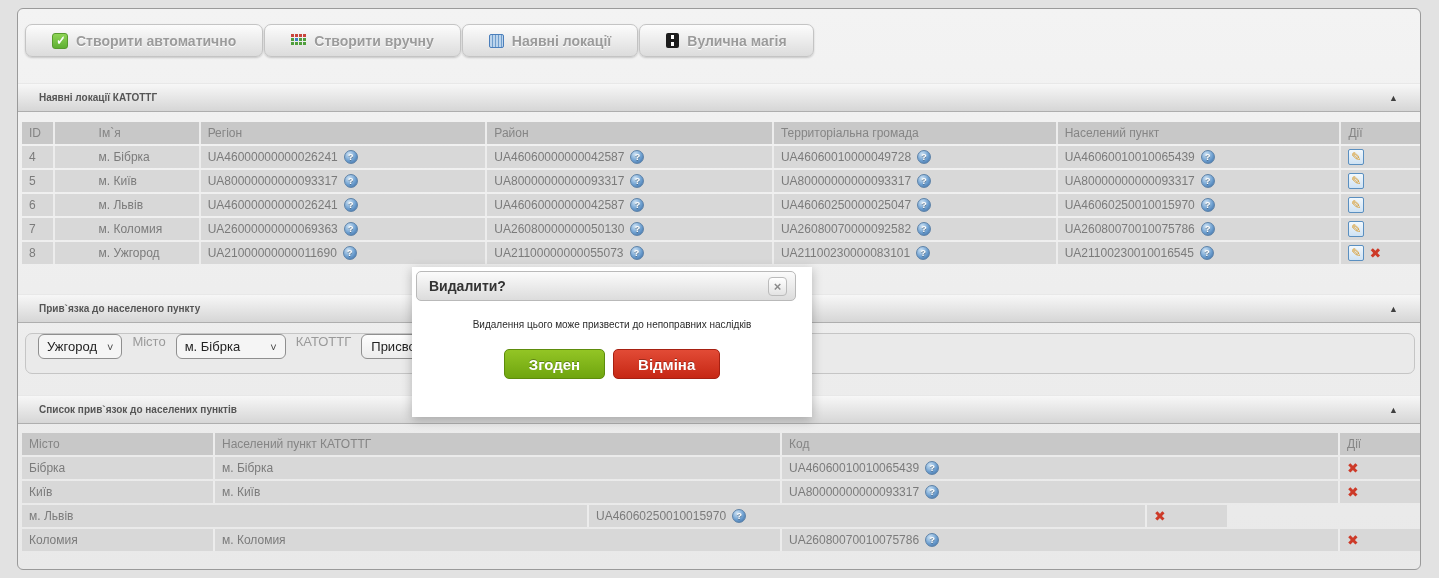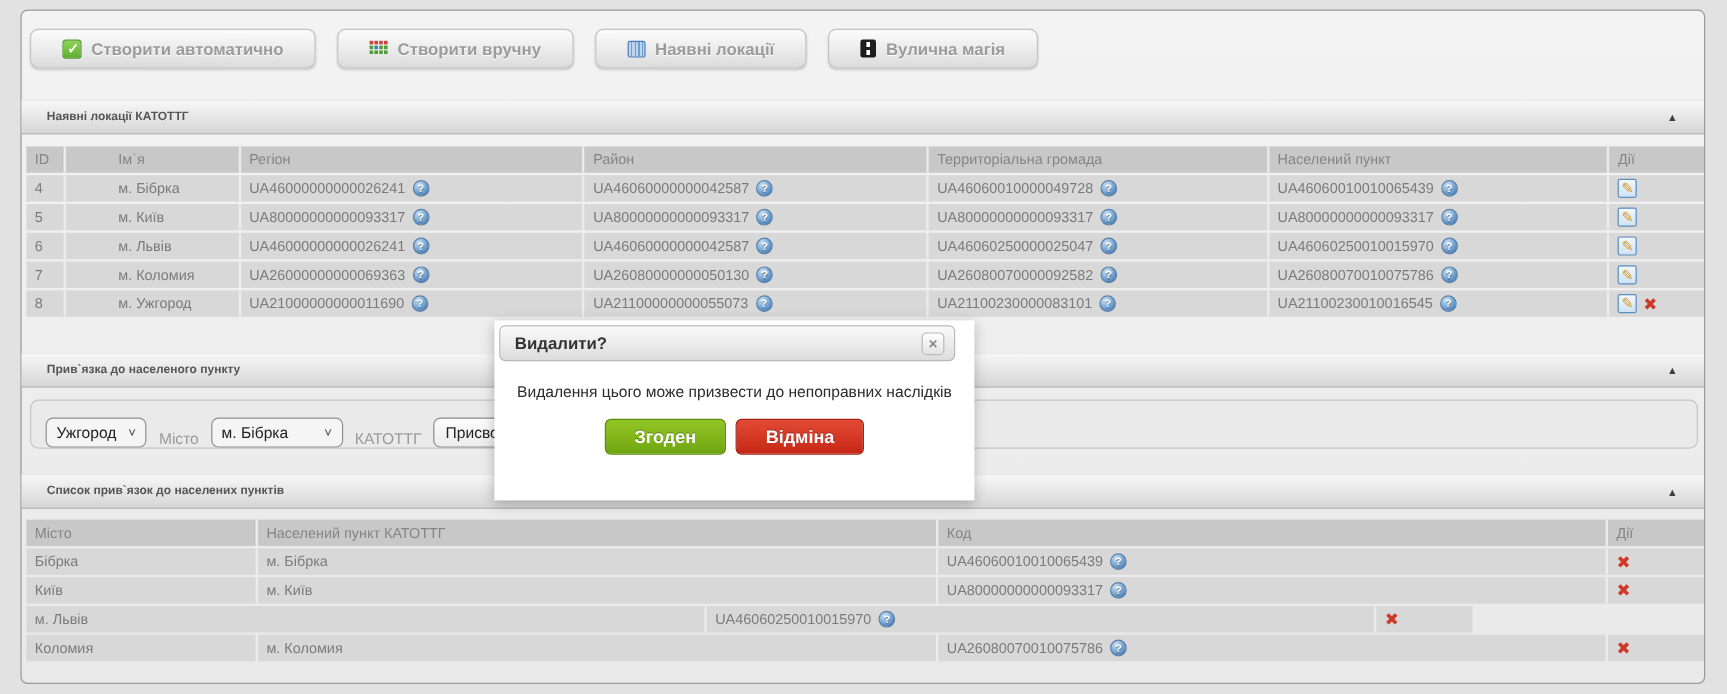--- a/index.html
+++ b/index.html
@@ -9,21 +9,21 @@
     background:#e2e2e2;
     position:relative;
     overflow:hidden;
   }
   .container {
     position:absolute; left:17px; top:8px; width:1404px; height:562px;
     border:1px solid #9a9a9a; border-radius:6px;
     background:linear-gradient(#f3f3f3,#e9e9e9);
   }
   
-  .toolbar { position:absolute; left:7px; top:15px; display:flex; gap:18px; }
+  .toolbar { position:absolute; left:7px; top:15px; display:flex; gap:1px; }
   .tb-btn {
     height:33px; display:flex; align-items:center; gap:8px;
     padding:0 26px; border:1px solid #c4c4c4; border-radius:7px;
     background:linear-gradient(#fcfcfc,#dcdcdc);
     box-shadow:0 1px 2px rgba(0,0,0,.18);
     font-size:14px; font-weight:bold; color:#9b9b9b;
     text-shadow:0 1px 0 #fff; cursor:pointer; white-space:nowrap;
   }
   .ic-check { width:16px; height:16px; border-radius:3px; border:1px solid #579a2e;
     background:linear-gradient(#8ed455,#5faf33); position:relative; }
@@ -76,21 +76,21 @@
     width:16px; height:16px; border:1px solid #5a8fc0; border-radius:2px;
     background:linear-gradient(#f2f8fd,#cfe2f3);
     display:inline-flex; align-items:center; justify-content:center;
     color:#d79520; font-size:12px; cursor:pointer;
   }
   .del-icon { color:#cd3a28; font-size:14px; font-weight:bold; margin-left:5px; cursor:pointer; line-height:1; }
   
   .bind-panel {
     position:absolute; left:7px; width:1390px; height:41px;
     border:1px solid #c5c5c5; border-radius:7px; background:#eaeaea;
-    display:flex; align-items:flex-end; gap:10px; padding:0 12px;
+    display:flex; align-items:flex-start; gap:10px; padding:0 12px;
   }
   .sel {
     height:25px; display:inline-flex; align-items:center; gap:10px;
     border:1px solid #8f8f8f; border-radius:6px; background:#f5f5f5;
     padding:0 8px; font-size:13px; color:#222; cursor:pointer;
   }
   .sel .chev { font-size:11px; color:#444; }
   .sel-wide { min-width:110px; justify-content:space-between; }
   .bind-label { font-size:13px; color:#9a9a9a; }
   .assign-btn {
@@ -113,21 +113,21 @@
   }
   .modal-title { font-size:14px; font-weight:bold; color:#333; }
   .modal-close {
     width:19px; height:19px; border:1px solid #bbb; border-radius:4px;
     background:linear-gradient(#fff,#e3e3e3); color:#8b8b8b;
     display:flex; align-items:center; justify-content:center;
     font-size:13px; font-weight:bold; cursor:pointer;
   }
   .modal-msg {
     position:absolute; left:0; top:52px; width:100%; text-align:center;
-    font-size:13px; color:#2b2b2b;
+    font-size:10px; color:#2b2b2b;
   }
   .modal-btns {
     position:absolute; left:0; top:82px; width:100%;
     display:flex; justify-content:center; gap:8px;
   }
   .btn-confirm, .btn-cancel {
     height:30px; border-radius:5px; padding:0 24px;
     font-size:15px; font-weight:bold; color:#fff;
     text-shadow:0 -1px 0 rgba(0,0,0,.3); cursor:pointer;
     display:flex; align-items:center;

